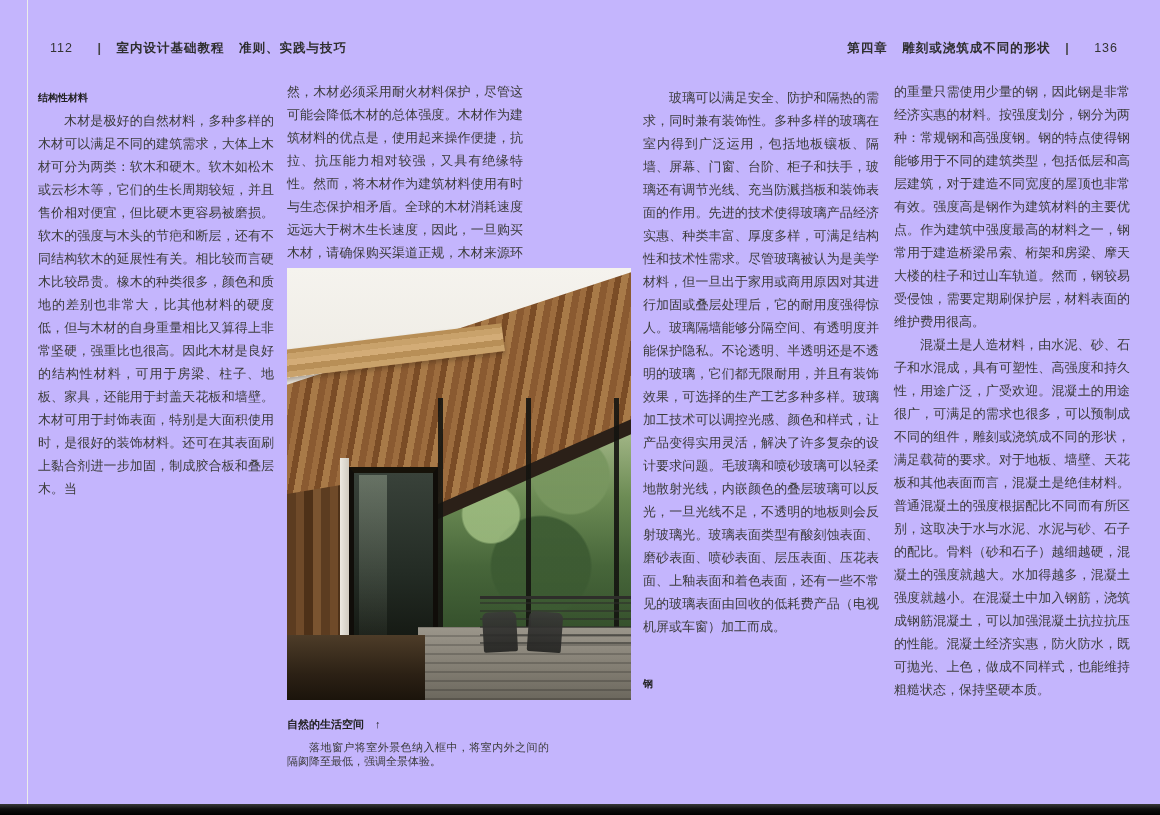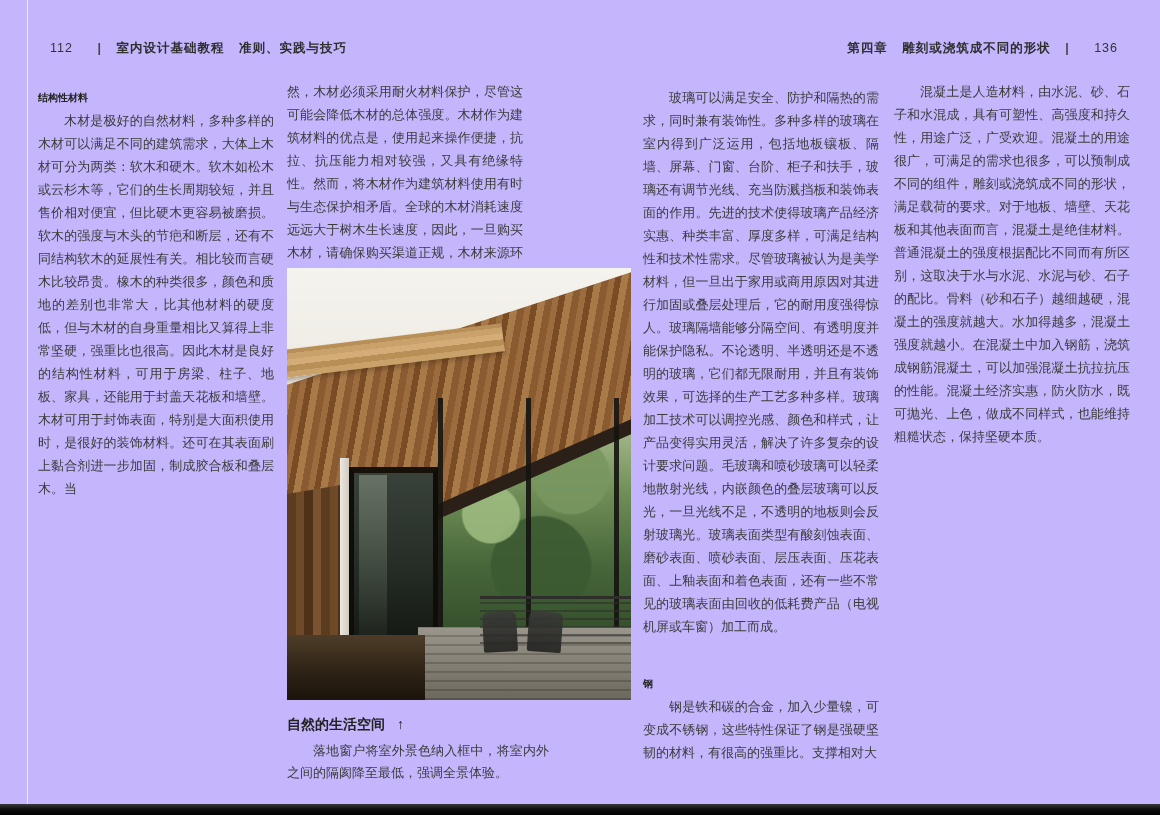--- a/index.html
+++ b/index.html
@@ -133,24 +133,24 @@
     border-radius: 6px 6px 2px 2px; opacity: .92; }
   .ph-chair.c1 { left: 57%; transform: rotate(-3deg); }
   .ph-chair.c2 { left: 70%; transform: rotate(4deg); }
   .ph-floor-dark {
     left: 0; bottom: 0; width: 40%; height: 15%;
     background: linear-gradient(180deg, #4d3c28 0%, #2c2115 60%, #1b140b 100%);
   }
 
   
   .caption { position: absolute; left: 287px; top: 714px; width: 262px; }
-  .caption-title { font-size: 14px; font-weight: 700; color: #222; line-height: 20px; }
+  .caption-title { font-size: 11px; font-weight: 700; color: #222; line-height: 20px; }
   .caption-title .arrow { font-weight: 700; margin-left: 8px; color: #222; }
   .caption-body {
-    margin-top: 6px; font-size: 13px; line-height: 22px;
+    margin-top: 6px; font-size: 11px; line-height: 14px;
     color: #3c3c3c; text-align: justify; text-indent: 2em;
   }
 </style>
 </head>
 <body>
 
 <div class="spread">
 
   <div class="page-edge-left"></div>
 
@@ -199,21 +199,21 @@
     <div class="caption-title">
       <span>自然的生活空间</span>
       <span class="arrow">↑</span>
     </div>
     <div class="caption-body">落地窗户将室外景色纳入框中，将室内外之间的隔阂降至最低，强调全景体验。</div>
   </div>
 
   <div class="col col-3">
     <p>玻璃可以满足安全、防护和隔热的需求，同时兼有装饰性。多种多样的玻璃在室内得到广泛运用，包括地板镶板、隔墙、屏幕、门窗、台阶、柜子和扶手，玻璃还有调节光线、充当防溅挡板和装饰表面的作用。先进的技术使得玻璃产品经济实惠、种类丰富、厚度多样，可满足结构性和技术性需求。尽管玻璃被认为是美学材料，但一旦出于家用或商用原因对其进行加固或叠层处理后，它的耐用度强得惊人。玻璃隔墙能够分隔空间、有透明度并能保护隐私。不论透明、半透明还是不透明的玻璃，它们都无限耐用，并且有装饰效果，可选择的生产工艺多种多样。玻璃加工技术可以调控光感、颜色和样式，让产品变得实用灵活，解决了许多复杂的设计要求问题。毛玻璃和喷砂玻璃可以轻柔地散射光线，内嵌颜色的叠层玻璃可以反光，一旦光线不足，不透明的地板则会反射玻璃光。玻璃表面类型有酸刻蚀表面、磨砂表面、喷砂表面、层压表面、压花表面、上釉表面和着色表面，还有一些不常见的玻璃表面由回收的低耗费产品（电视机屏或车窗）加工而成。</p>
     <h3 class="gap">钢</h3>
-    <p>钢是铁和碳的合金，加入少量镍，可变成不锈钢，这些特性保证了钢是强硬坚韧的材料，有很高的强重比。支撑相对大</p>
   </div>
 
   <div class="col col-4">
+    <p class="cont">的重量只需使用少量的钢，因此钢是非常经济实惠的材料。按强度划分，钢分为两种：常规钢和高强度钢。钢的特点使得钢能够用于不同的建筑类型，包括低层和高层建筑，对于建造不同宽度的屋顶也非常有效。强度高是钢作为建筑材料的主要优点。作为建筑中强度最高的材料之一，钢常用于建造桥梁吊索、桁架和房梁、摩天大楼的柱子和过山车轨道。然而，钢较易受侵蚀，需要定期刷保护层，材料表面的维护费用很高。</p>
     <p>混凝土是人造材料，由水泥、砂、石子和水混成，具有可塑性、高强度和持久性，用途广泛，广受欢迎。混凝土的用途很广，可满足的需求也很多，可以预制成不同的组件，雕刻或浇筑成不同的形状，满足载荷的要求。对于地板、墙壁、天花板和其他表面而言，混凝土是绝佳材料。普通混凝土的强度根据配比不同而有所区别，这取决于水与水泥、水泥与砂、石子的配比。骨料（砂和石子）越细越硬，混凝土的强度就越大。水加得越多，混凝土强度就越小。在混凝土中加入钢筋，浇筑成钢筋混凝土，可以加强混凝土抗拉抗压的性能。混凝土经济实惠，防火防水，既可抛光、上色，做成不同样式，也能维持粗糙状态，保持坚硬本质。</p>
   </div>
 
   <div class="book-edge-bar"></div>
 </div>
 
 </body></html>

